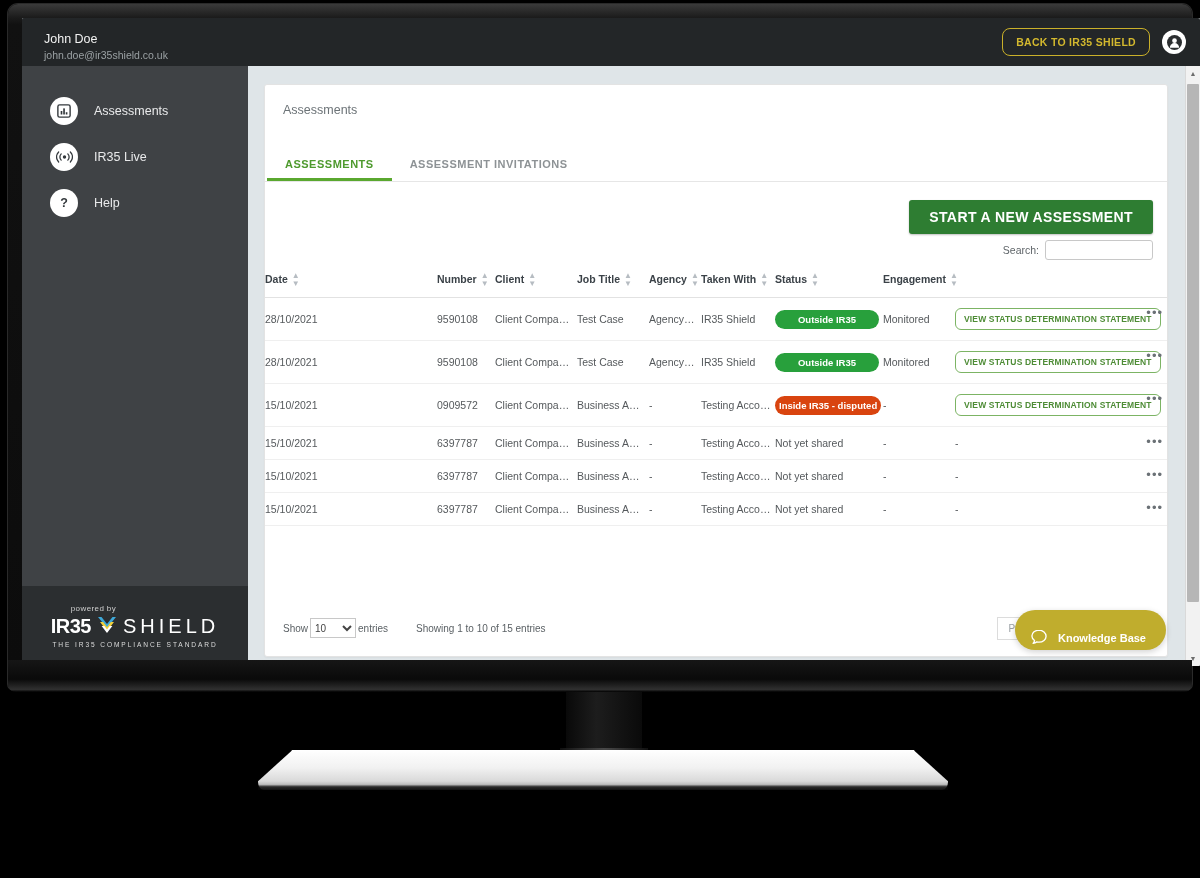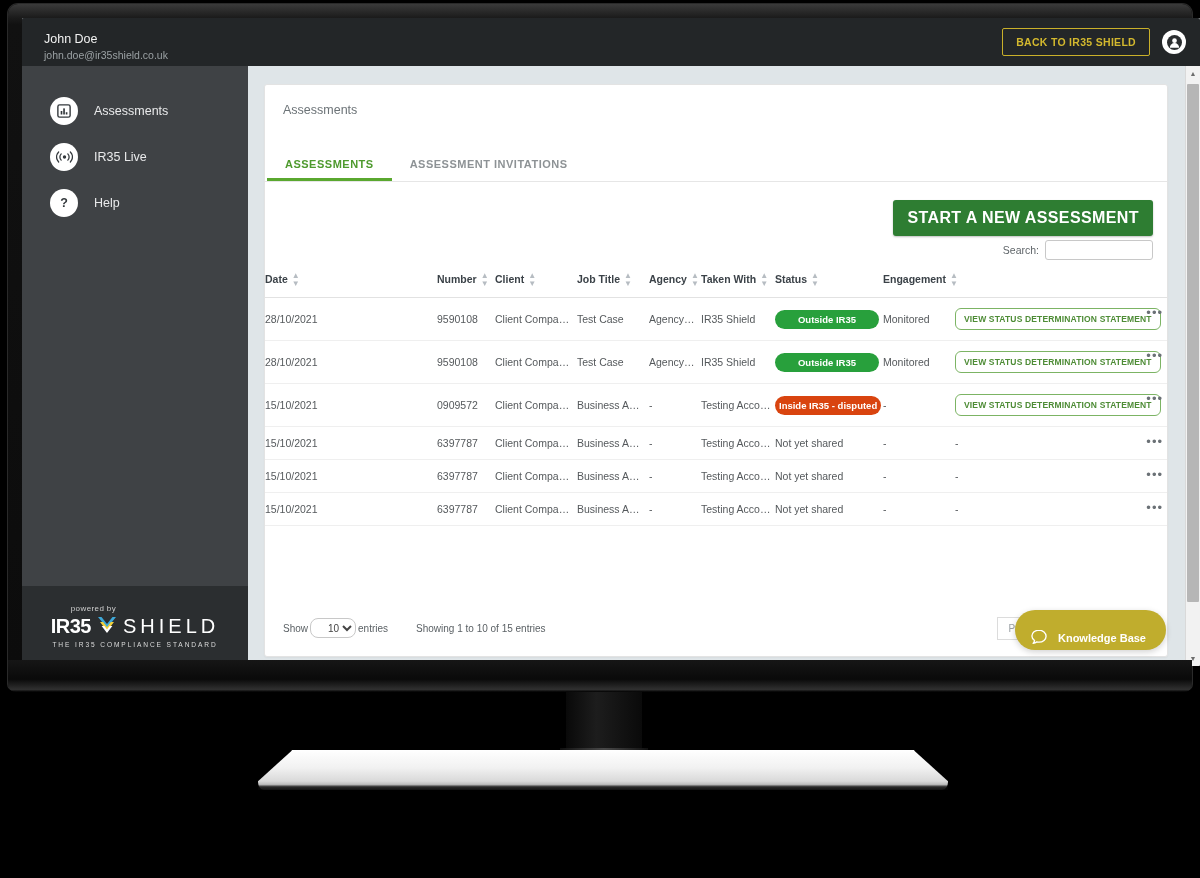--- a/index.html
+++ b/index.html
@@ -68,42 +68,42 @@
   .brand-row{ display:flex; align-items:center; justify-content:center; gap:5px; }
   .brand-ir35{ color:#fff; font-size:20px; font-weight:bold; letter-spacing:-.5px; font-family:"Liberation Sans",sans-serif;}
   .brand-shield{ color:#fff; font-size:20px; font-weight:300; letter-spacing:4px; }
   .brand-sub{ color:#dcdcdc; font-size:6.6px; letter-spacing:1.9px; margin-top:3px; }
 
   
   .pane{ flex:1 1 auto; display:flex; flex-direction:column; min-width:0; background:#dfe5e8; position:relative; }
   .topbar{ height:48px; background:#232628; display:flex; align-items:center; justify-content:flex-end; padding-right:14px; gap:12px;}
   .btn-back{
     border:1px solid #c9b02a; color:#d3b82e; background:transparent;
-    font-size:10.5px; font-weight:bold; letter-spacing:.3px; padding:7px 13px; border-radius:2px; cursor:pointer;
+    font-size:10.5px; font-weight:bold; letter-spacing:.3px; padding:7px 13px; border-radius:8px; cursor:pointer;
   }
   .avatar{ width:24px; height:24px; border-radius:50%; background:#fff; display:flex; align-items:center; justify-content:center;}
 
   .scrollwrap{ flex:1 1 auto; position:relative; overflow:hidden; padding:18px 22px 0 16px; }
 
   .card{
     background:#fff; border:1px solid #e3e3e3; border-radius:3px;
     width:904px; height:573px; position:relative; overflow:hidden;
     box-shadow:0 1px 2px rgba(0,0,0,.04);
   }
   .card-title{ color:#6c7377; font-size:12.5px; padding:18px 0 0 18px; }
 
   .tabs{ display:flex; margin-top:32px; border-bottom:1px solid #e6e6e6; padding-left:2px;}
   .tab{ padding:9px 18px 8px; font-size:11px; font-weight:bold; letter-spacing:.5px; color:#8d9295; cursor:pointer; }
   .tab.active{ color:#4e9a2e; border-bottom:3px solid #5aa82f; }
 
   .toolbar{ position:relative; height:86px; }
   .btn-new{
     position:absolute; right:14px; top:18px;
     background:#2e7d32; color:#fff; border:none; border-radius:3px;
-    font-size:16px; font-weight:bold; letter-spacing:.4px; padding:9px 14px; cursor:pointer;
+    font-size:14px; font-weight:bold; letter-spacing:.4px; padding:9px 20px; cursor:pointer;
     box-shadow:0 1px 2px rgba(0,0,0,.25);
   }
   .searchbox{ position:absolute; right:14px; top:58px; display:flex; align-items:center; gap:6px;}
   .searchbox label{ font-size:10.5px; color:#5f6569; }
   .searchbox input{
     width:108px; height:20px; border:1px solid #c8c8c8; border-radius:3px; padding:0 4px; font-size:11px;
     outline:none; background:#fff;
   }
 
   table{ width:100%; border-collapse:collapse; table-layout:fixed; }
@@ -128,21 +128,21 @@
     font-size:8.5px; font-weight:bold; letter-spacing:.15px; padding:5px 8px; cursor:pointer; white-space:nowrap;
   }
   .dots{ color:#6b7176; font-size:13px; letter-spacing:1px; cursor:pointer; text-align:center; }
 
   .table-footer{
     position:absolute; left:0; right:0; bottom:0; height:56px;
     display:flex; align-items:center; padding:0 14px 0 18px; font-size:10px; color:#5b6165;
     gap:28px;
   }
   .show-entries{ display:flex; align-items:center; gap:2px; }
-  .show-entries select{ height:20px; width:46px; font-size:10px; border:1px solid #c8c8c8; border-radius:8px; background:#fff; color:#444;text-align:right;}
+  .show-entries select{ height:20px; width:46px; font-size:10px; border:1px solid #c8c8c8; border-radius:0; background:#fff; color:#444;}
   .pagination{ margin-left:auto; display:flex; }
   .pg{ border:1px solid #dcdcdc; border-right:none; padding:5px 10px; font-size:10px; color:#9aa0a4; background:#fff; cursor:pointer;}
   .pg:last-child{ border-right:1px solid #dcdcdc; }
   .pg.cur{ background:#f2f2f2; color:#555; }
 
   .kb-widget{
     position:absolute; right:34px; bottom:16px; height:40px; border-radius:20px;
     background:#c0ad2d; color:#fff; display:flex; align-items:center; gap:9px;
     padding:16px 20px 0 14px; font-size:11px; font-weight:bold; cursor:pointer; z-index:5;
     box-shadow:0 2px 6px rgba(0,0,0,.18);

